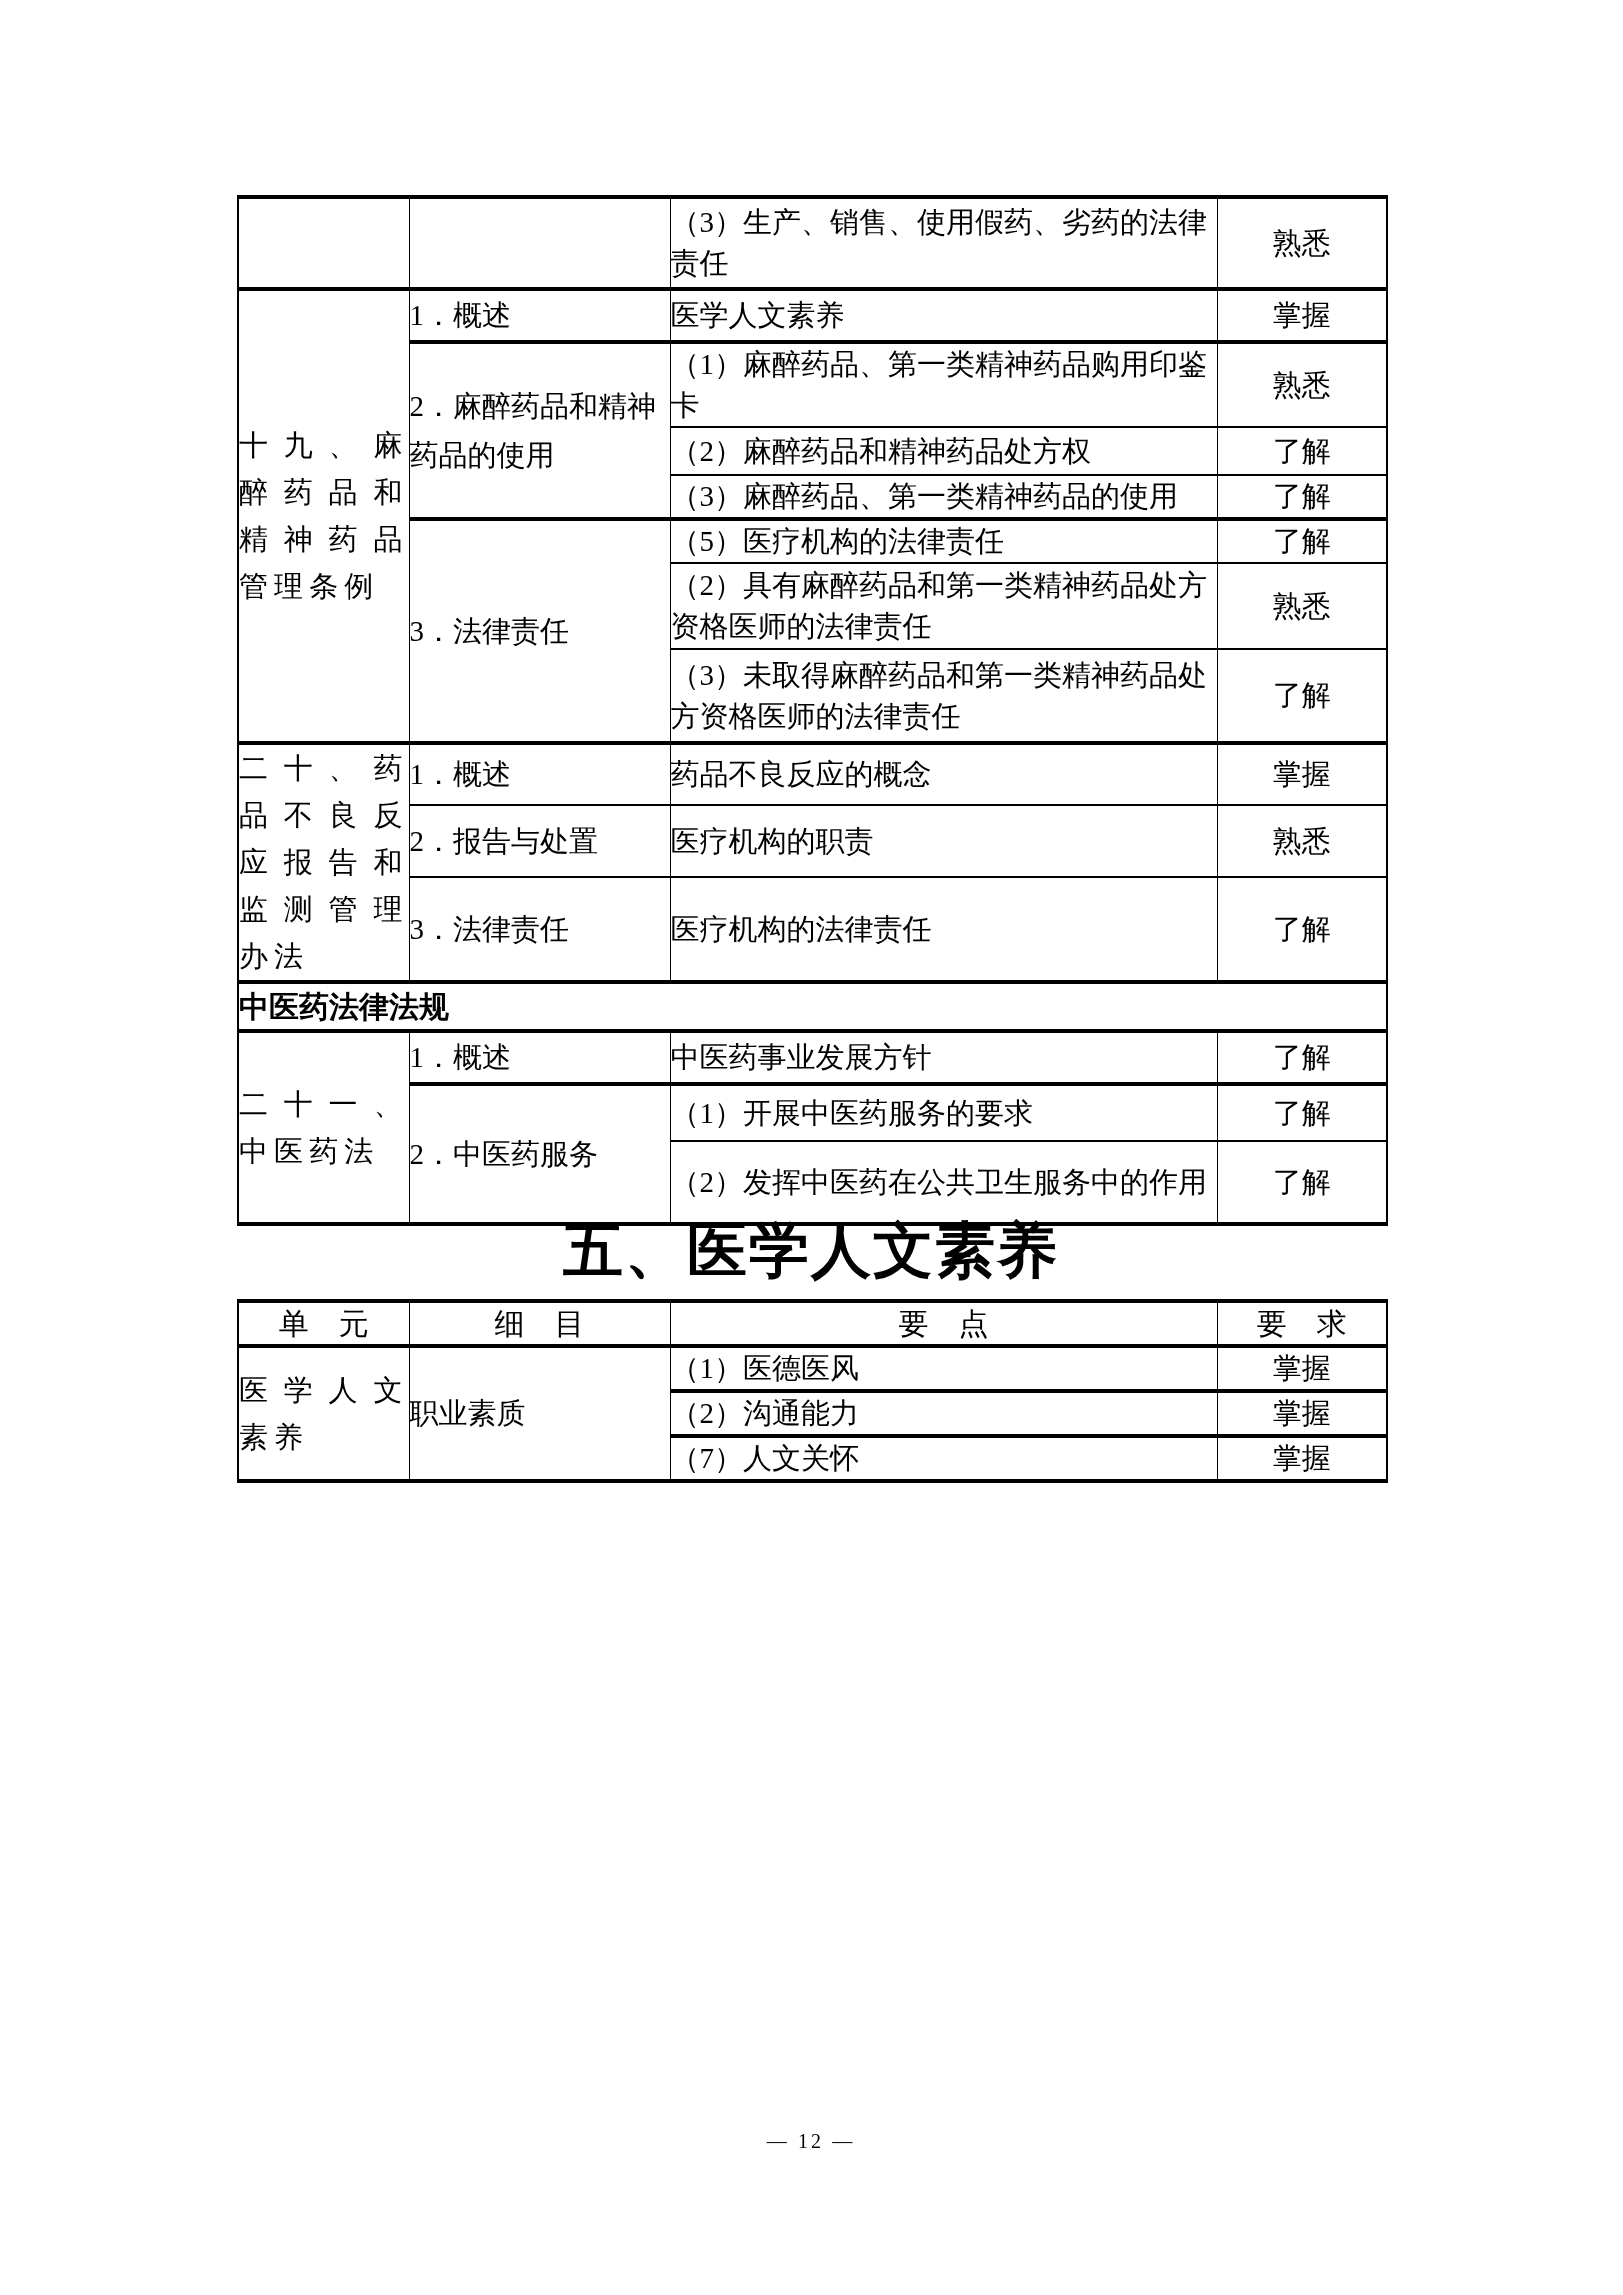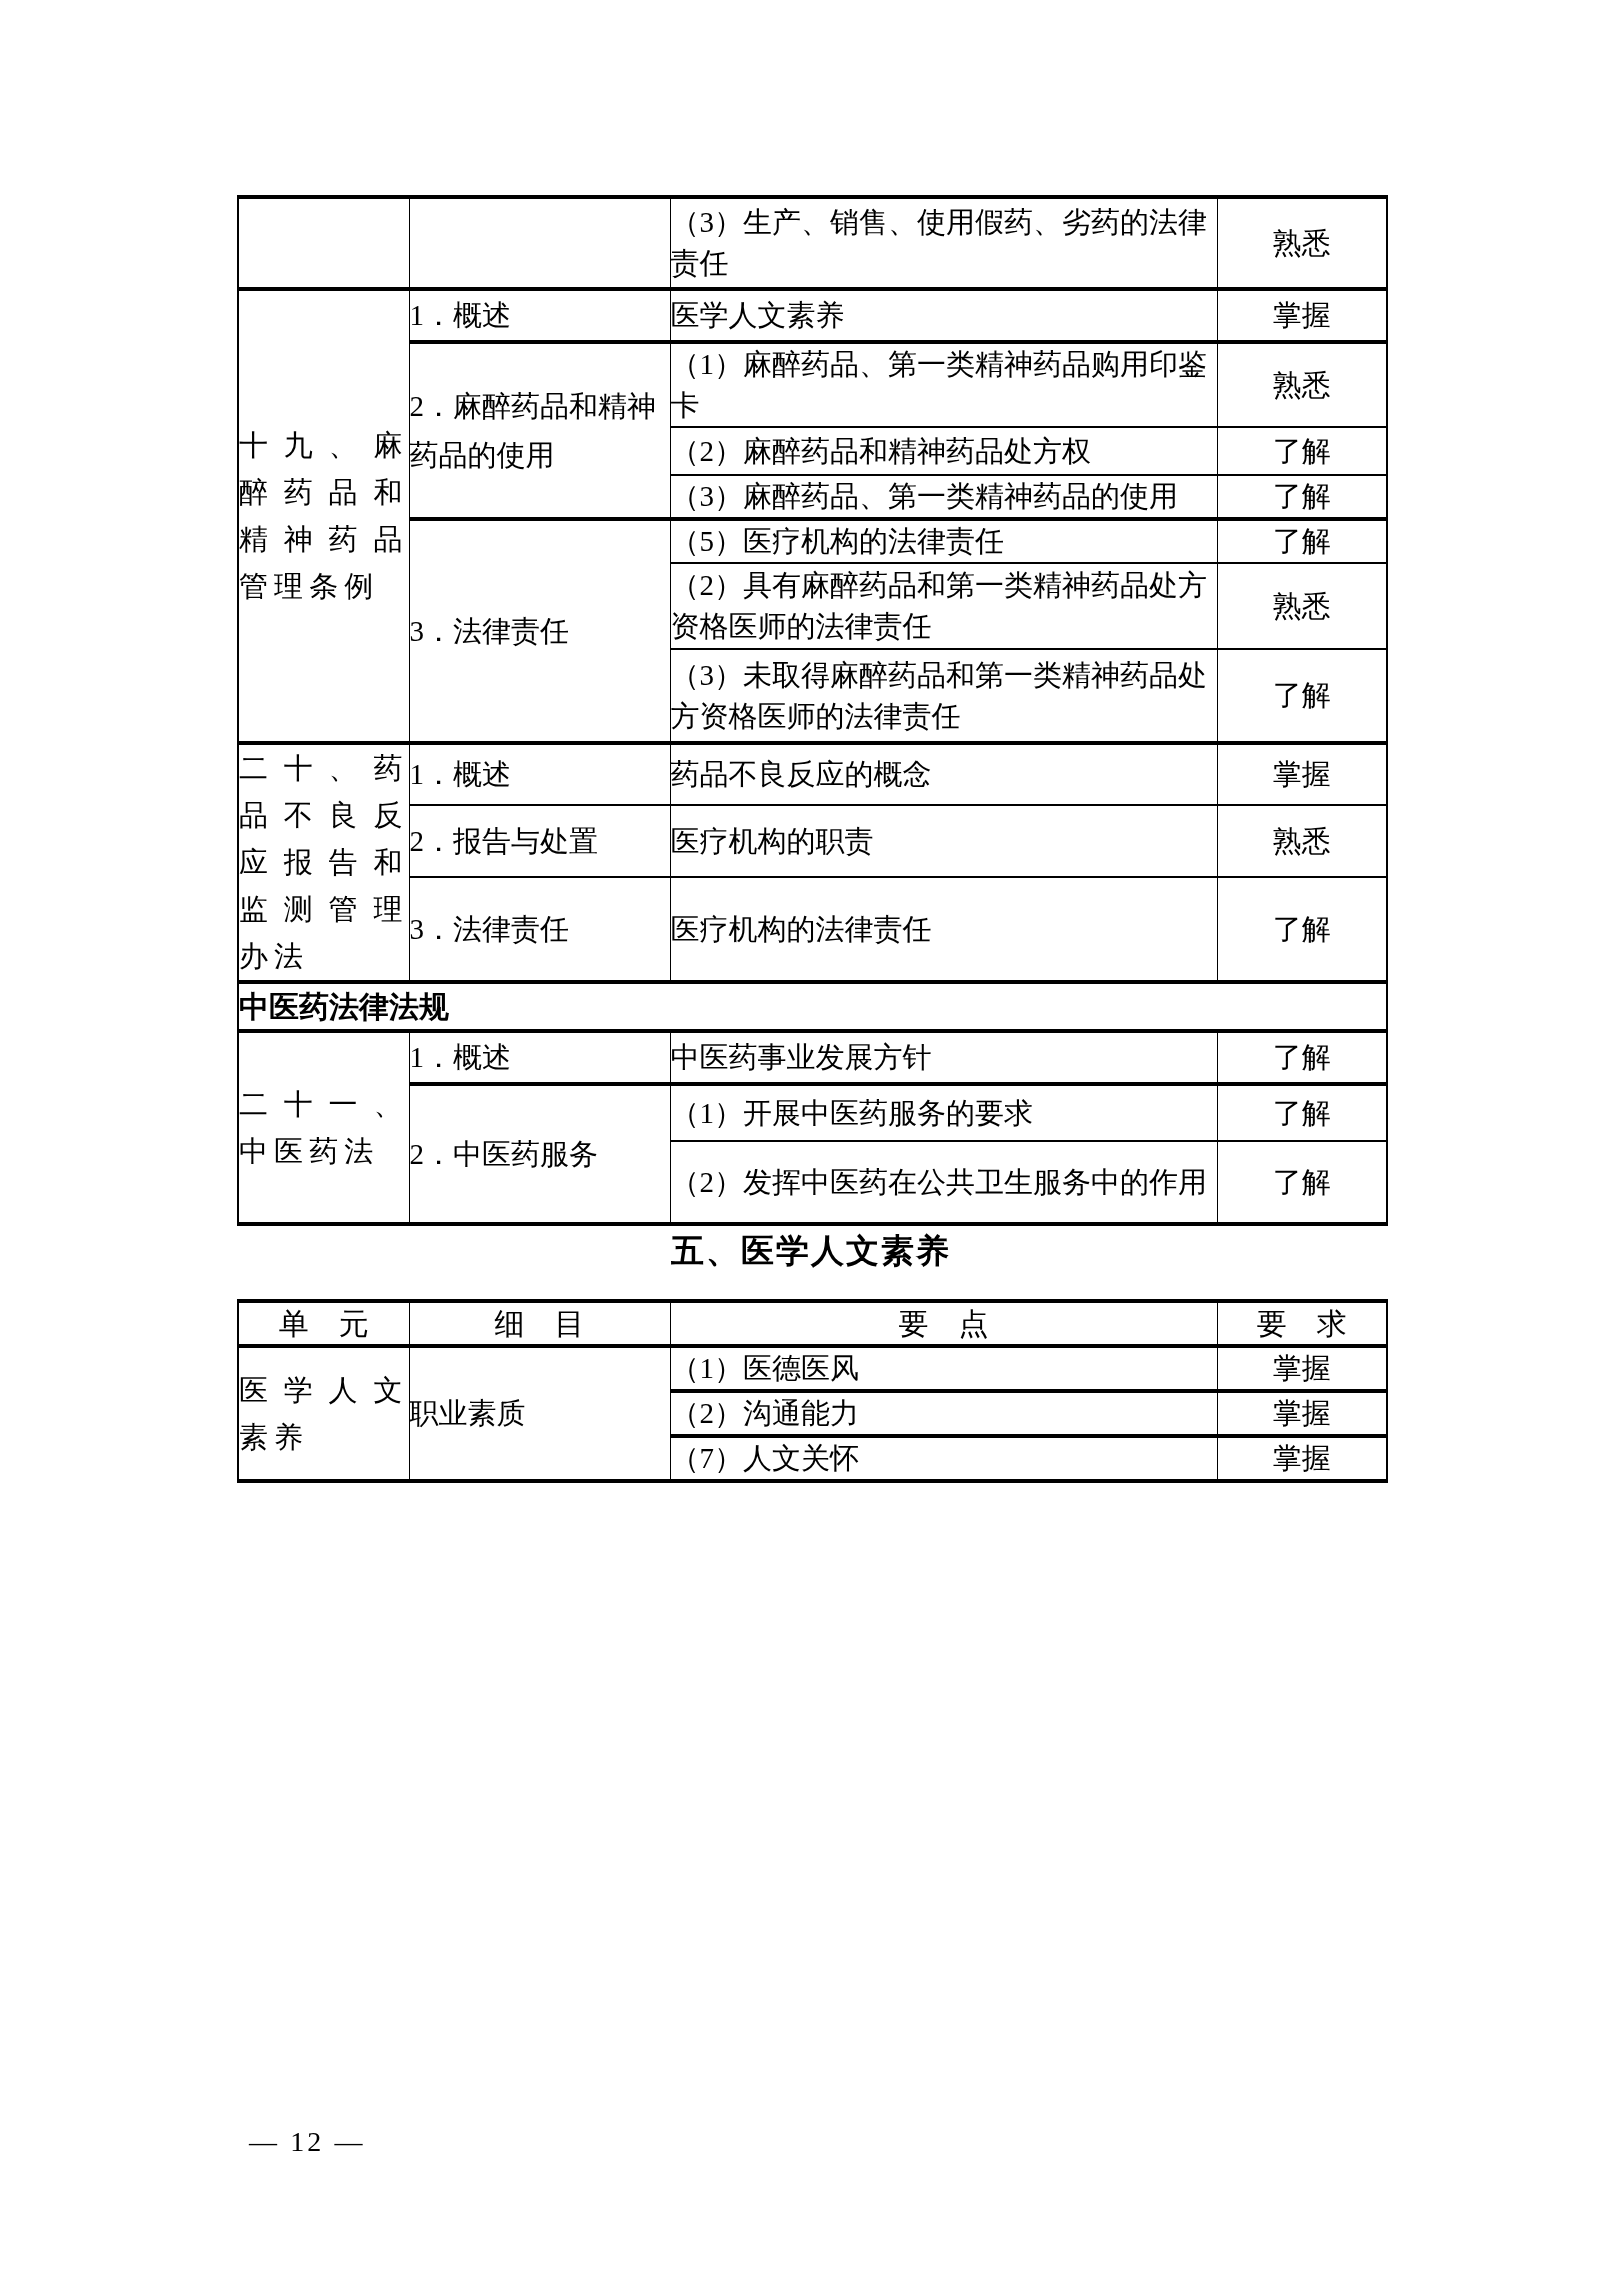--- a/index.html
+++ b/index.html
@@ -66,31 +66,31 @@
   #table2 td.head{
     font-weight:normal;
     text-align:center;
     font-size:30px;
   }
   .heading{
     position:absolute;
     left:237px;top:1226px;
     width:1148px;
     text-align:center;
-    font-size:33px;
+    font-size:60px;
     font-weight:bold;
     line-height:51px;
     letter-spacing:2px;
   }
   .footer{
     position:absolute;
-    left:249px;top:2126px;
+    left:237px;top:2126px;
     width:1148px;
-    text-align:left;
-    font-size:28px;
+    text-align:center;
+    font-size:20px;
     line-height:31px;
     letter-spacing:3.1px;
   }
 </style>
 </head>
 <body>
 
 <div class="page">
 
   <table class="grid" id="table1">

